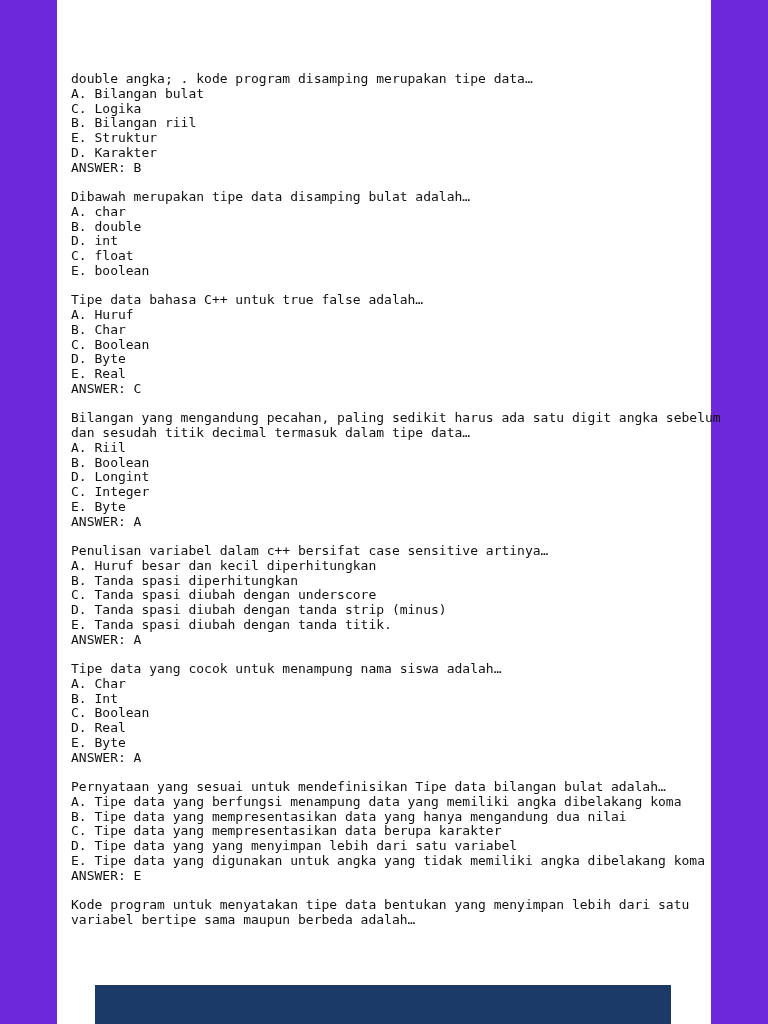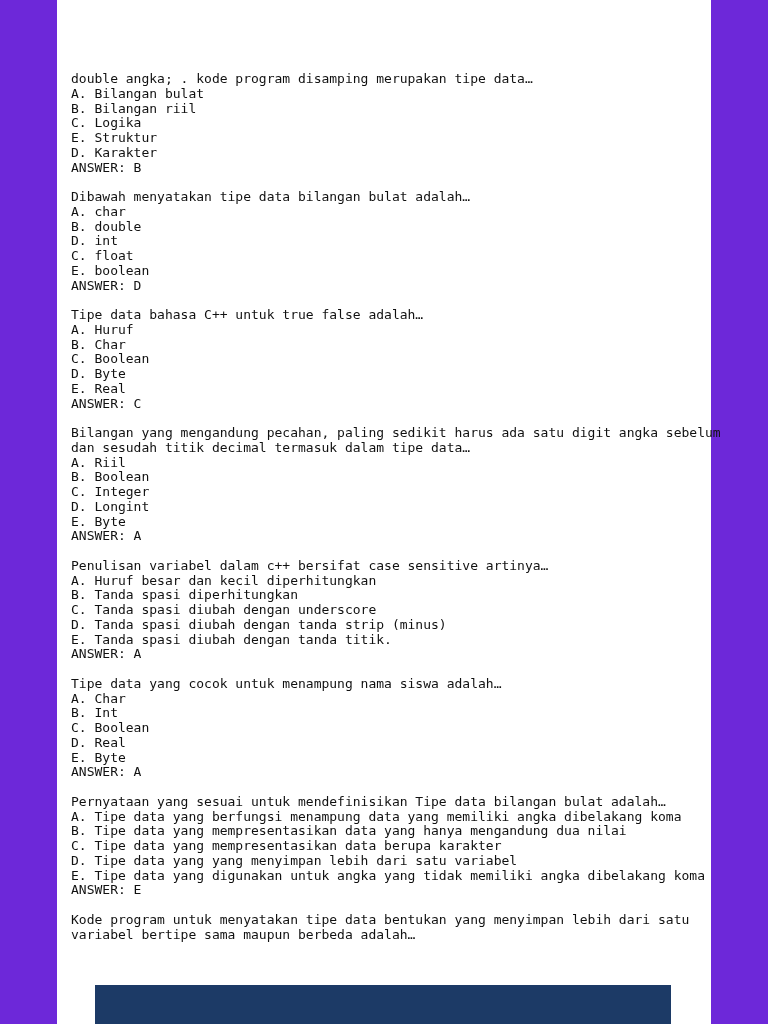--- a/index.html
+++ b/index.html
@@ -50,51 +50,50 @@
 </style>
 </head>
 <body style="background: rgb(233, 233, 233);">
 
 <div class="viewport" style="background: #6d28d9;">
   <div class="sheet" style="background: rgb(255, 255, 255);">
     <div class="content" id="content">
         <div class="block">
           <div class="line">double angka; . kode program disamping merupakan tipe data…</div>
           <div class="line">A. Bilangan bulat</div>
+          <div class="line">C. Logika</div>
           <div class="line">B. Bilangan riil</div>
-          <div class="line">C. Logika</div>
           <div class="line">E. Struktur</div>
           <div class="line">D. Karakter</div>
           <div class="line">ANSWER: B</div>
         </div>
         <div class="block">
-          <div class="line">Dibawah menyatakan tipe data bilangan bulat adalah…</div>
+          <div class="line">Dibawah merupakan tipe data disamping bulat adalah…</div>
           <div class="line">A. char</div>
           <div class="line">B. double</div>
           <div class="line">D. int</div>
           <div class="line">C. float</div>
           <div class="line">E. boolean</div>
-          <div class="line">ANSWER: D</div>
         </div>
         <div class="block">
           <div class="line">Tipe data bahasa C++ untuk true false adalah…</div>
           <div class="line">A. Huruf</div>
           <div class="line">B. Char</div>
           <div class="line">C. Boolean</div>
           <div class="line">D. Byte</div>
           <div class="line">E. Real</div>
           <div class="line">ANSWER: C</div>
         </div>
         <div class="block">
           <div class="line">Bilangan yang mengandung pecahan, paling sedikit harus ada satu digit angka sebelum</div>
           <div class="line">dan sesudah titik decimal termasuk dalam tipe data…</div>
           <div class="line">A. Riil</div>
           <div class="line">B. Boolean</div>
+          <div class="line">D. Longint</div>
           <div class="line">C. Integer</div>
-          <div class="line">D. Longint</div>
           <div class="line">E. Byte</div>
           <div class="line">ANSWER: A</div>
         </div>
         <div class="block">
           <div class="line">Penulisan variabel dalam c++ bersifat case sensitive artinya…</div>
           <div class="line">A. Huruf besar dan kecil diperhitungkan</div>
           <div class="line">B. Tanda spasi diperhitungkan</div>
           <div class="line">C. Tanda spasi diubah dengan underscore</div>
           <div class="line">D. Tanda spasi diubah dengan tanda strip (minus)</div>
           <div class="line">E. Tanda spasi diubah dengan tanda titik.</div>

